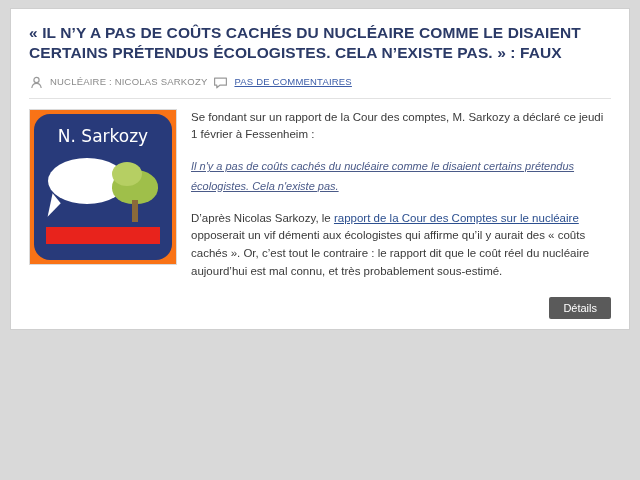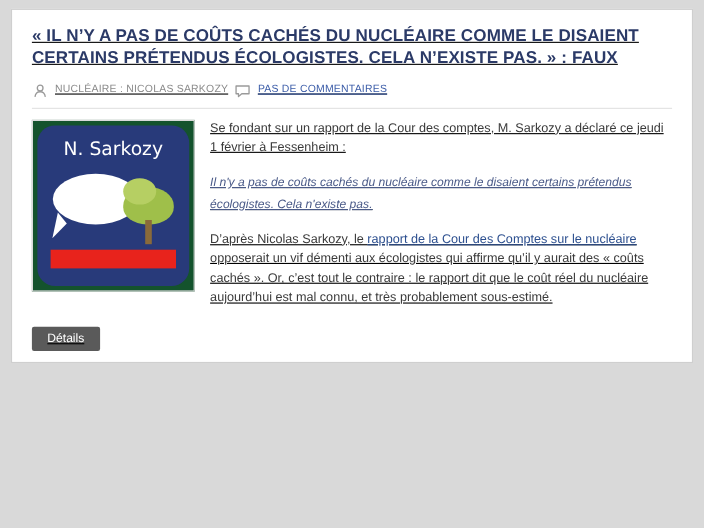--- a/index.html
+++ b/index.html
@@ -19,21 +19,20 @@
     box-sizing: border-box;
     padding: 8px 10px 0 10px;
     background: #d9d9d9;
   }
   .article {
     background: #ffffff;
     border: 1px solid #cfcfcf;
     box-sizing: border-box;
     padding: 14px 18px 10px 18px;
     margin-bottom: 12px;
-    text-decoration: underline;
   }
   .article-title {
     font-size: 15.5px;
     font-weight: bold;
     color: #2b3a67;
     line-height: 1.28;
     letter-spacing: 0.1px;
     margin: 0 0 12px 0;
     font-variant: small-caps;
     text-transform: none;
@@ -72,21 +71,21 @@
     margin: 8px 0 10px 0;
   }
   .body-wrap {
     position: relative;
   }
   .thumb {
     width: 148px;
     height: 156px;
     float: left;
     border: 1px solid #dadada;
-    background: #14532d;
+    background: #f97316;
     box-sizing: border-box;
     padding: 4px;
     margin: 0 14px 8px 0;
   }
   .thumb-inner {
     width: 100%;
     height: 100%;
     background: #283a7a;
     border-radius: 16px;
     position: relative;
@@ -179,20 +178,21 @@
     color: #2c4f8f;
     text-decoration: underline;
   }
   .clearfix::after {
     content: "";
     display: block;
     clear: both;
   }
   .footer-row {
     display: flex;
+    justify-content: flex-end;
     margin-top: 6px;
   }
   .details-btn {
     background: #5a5a5a;
     color: #ffffff;
     font-size: 11px;
     padding: 5px 14px;
     border: none;
     border-radius: 2px;
     font-family: "Liberation Sans", sans-serif;

